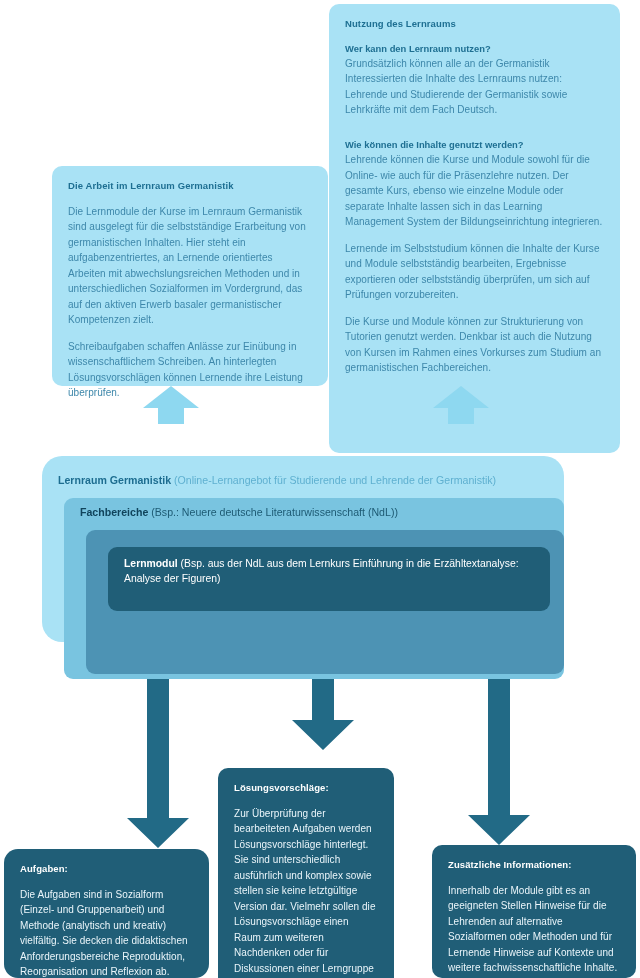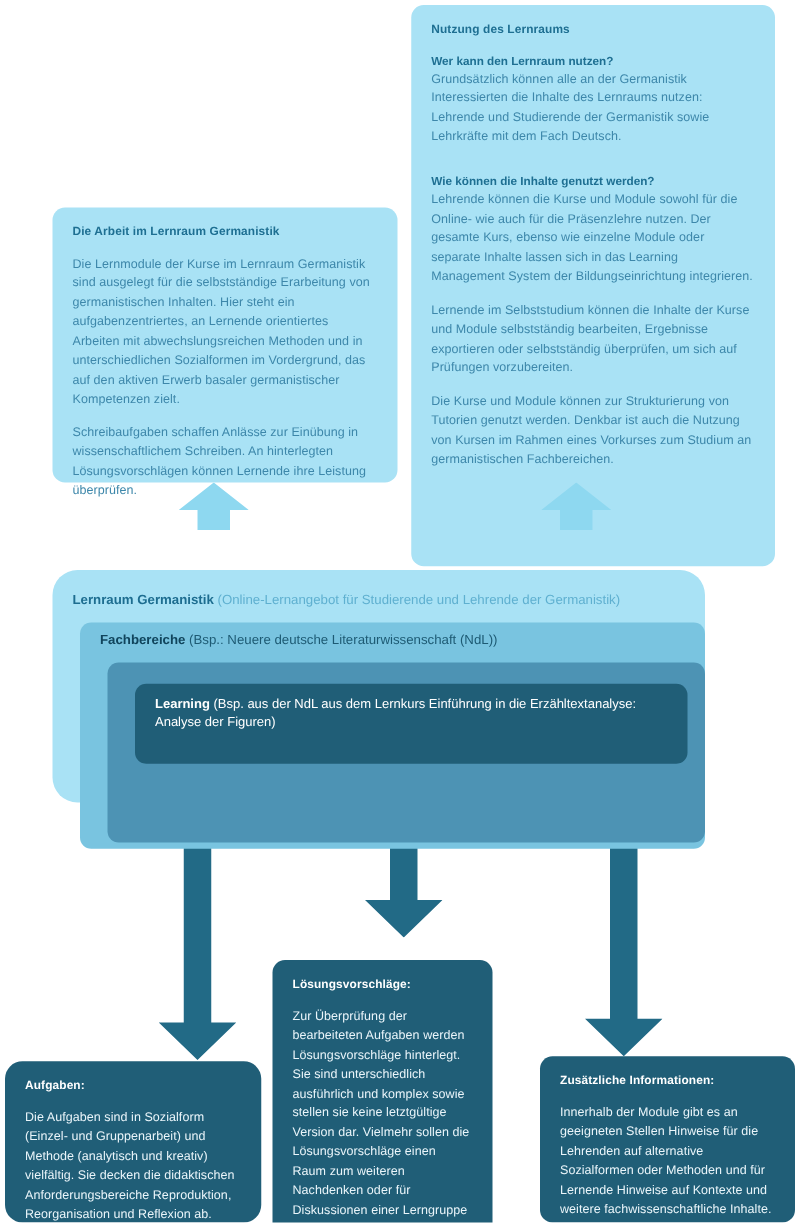--- a/index.html
+++ b/index.html
@@ -137,21 +137,21 @@
     <p>Grundsätzlich können alle an der Germanistik Interessierten die Inhalte des Lernraums nutzen: Lehrende und Studierende der Germanistik sowie Lehrkräfte mit dem Fach Deutsch.</p>
 
     <div class="blockgap"></div>
 
     <h4>Wie können die Inhalte genutzt werden?</h4>
     <p>Lehrende können die Kurse und Module sowohl für die Online- wie auch für die Präsenzlehre nutzen. Der gesamte Kurs, ebenso wie einzelne Module oder separate Inhalte lassen sich in das Learning Management System der Bildungseinrichtung integrieren.</p>
     <p>Lernende im Selbststudium können die Inhalte der Kurse und Module selbstständig bearbeiten, Ergebnisse exportieren oder selbstständig überprüfen, um sich auf Prüfungen vorzubereiten.</p>
     <p>Die Kurse und Module können zur Strukturierung von Tutorien genutzt werden. Denkbar ist auch die Nutzung von Kursen im Rahmen eines Vorkurses zum Studium an germanistischen Fachbereichen.</p>
   </div>
 
-  <div class="card light" id="box-top-left" style="left:42px; top:166px; width:276px; height:220px;">
+  <div class="card light" id="box-top-left" style="left:52px; top:166px; width:276px; height:220px;">
     <h3>Die Arbeit im Lernraum Germanistik</h3>
     <p>Die Lernmodule der Kurse im Lernraum Germanistik sind ausgelegt für die selbstständige Erarbeitung von germanistischen Inhalten. Hier steht ein aufgabenzentriertes, an Lernende orientiertes Arbeiten mit abwechslungsreichen Methoden und in unterschiedlichen Sozialformen im Vordergrund, das auf den aktiven Erwerb basaler germanistischer Kompetenzen zielt.</p>
     <p>Schreibaufgaben schaffen Anlässe zur Einübung in wissenschaftlichem Schreiben. An hinterlegten Lösungsvorschlägen können Lernende ihre Leistung überprüfen.</p>
   </div>
 
   <div class="arrow" style="left:143px; top:386px;">
     <svg width="56" height="38" viewBox="0 0 56 38" aria-hidden="true">
       <path d="M28 0 L56 22 L41 22 L41 38 L15 38 L15 22 L0 22 Z" fill="#8ed8f0"></path>
     </svg>
   </div>
@@ -184,21 +184,21 @@
 
     <div class="level lvl-1">
       <span class="label"><b>Lernraum Germanistik</b><span> (Online-Lernangebot für Studierende und Lehrende der Germanistik)</span></span>
 
       <div class="level lvl-2">
         <span class="label"><b>Fachbereiche</b><span> (Bsp.: Neuere deutsche Literaturwissenschaft (NdL))</span></span>
 
         <div class="level lvl-3">
 
           <div class="level lvl-4">
-            <span class="label"><b>Learning</b><span> (Bsp. aus der NdL aus dem Lernkurs Einführung in die Erzähltextanalyse: Analyse der Figuren)</span></span>
+            <span class="label"><b>Lernmodul</b><span> (Bsp. aus der NdL aus dem Lernkurs Einführung in die Erzähltextanalyse: Analyse der Figuren)</span></span>
           </div>
 
         </div>
       </div>
     </div>
   </div>
 
   <div class="card dark" id="box-bottom-center" style="left:218px; top:768px; width:176px; height:226px;">
     <h3>Lösungsvorschläge:</h3>
     <p>Zur Überprüfung der bearbeiteten Aufgaben werden Lösungsvorschläge hinterlegt. Sie sind unterschiedlich ausführlich und komplex sowie stellen sie keine letztgültige Version dar. Vielmehr sollen die Lösungsvorschläge einen Raum zum weiteren Nachdenken oder für Diskussionen einer Lerngruppe öffnen. Womöglich werden hier Thesen formuliert, die dazu motivieren, die eigene Antwort noch einmal zu ergänzen, zu überarbeiten oder eine abweichende Position zu untermauern.</p>

